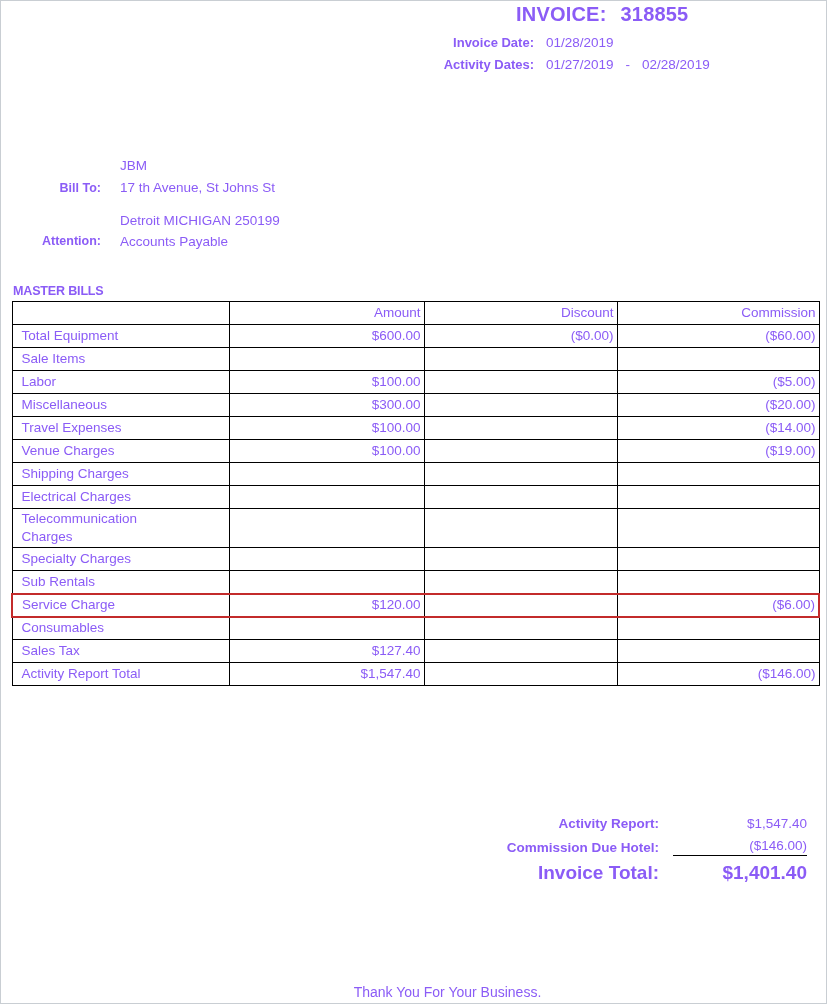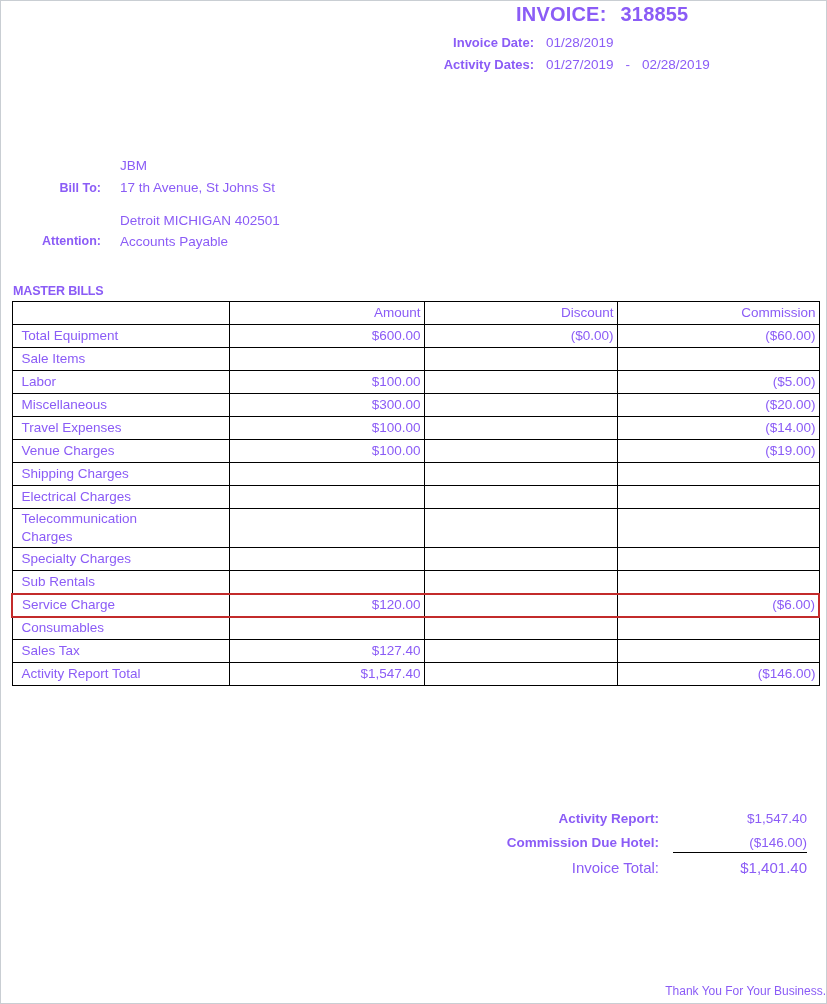--- a/index.html
+++ b/index.html
@@ -56,30 +56,30 @@
   .c-label { text-align:left; padding-left:9px !important; white-space:pre-line; }
   .c-num   { text-align:right; padding-right:3px !important; white-space:nowrap; }
   tr.highlight td {
     border-top:2.5px solid var(--hl,#c32b2b);
     border-bottom:2.5px solid var(--hl,#c32b2b);
   }
   tr.highlight td:first-child { border-left:2.5px solid var(--hl,#c32b2b); }
   tr.highlight td:last-child  { border-right:2.5px solid var(--hl,#c32b2b); }
   
   .summary { position:absolute; left:400px; top:810px; width:406px; }
-  .s-row { display:flex; align-items:flex-start; height:24px; }
+  .s-row { display:flex; align-items:center; height:24px; }
   .s-label { flex:1; text-align:right; font-size:13.5px; font-weight:bold; padding-right:14px; }
   .s-value { width:134px; text-align:right; font-size:13.5px; }
   .s-row.underlined .s-value { border-bottom:1.5px solid #000; padding-bottom:2px; }
   .s-row.total { height:27px; }
-  .s-row.total .s-label, .s-row.total .s-value { font-size:15px; font-weight:normal; }
+  .s-row.total .s-label, .s-row.total .s-value { font-size:19px; font-weight:bold; }
   
   .footer-msg {
     position:absolute; left:68px; right:0; top:983px;
-    text-align:right; font-size:12px; white-space:nowrap;
+    text-align:center; font-size:14px; white-space:nowrap;
   }
 </style>
 </head>
 <body>
 
 <div class="page">
 
   <div class="inv-title">
     <span>INVOICE:</span><span class="num">318855</span>
   </div>
@@ -90,21 +90,21 @@
   </div>
 
   <div class="meta-row r2">
     <span class="meta-label">Activity Dates:</span>
     <span class="meta-value"><span>01/27/2019</span><span class="date-sep">-</span><span>02/28/2019</span></span>
   </div>
 
   <div class="bt-label bt-billto">Bill To:</div>
   <div class="bt-value bt-name">JBM</div>
   <div class="bt-value bt-addr1">17 th Avenue, St Johns St</div>
-  <div class="bt-value bt-addr2">Detroit MICHIGAN 402501</div>
+  <div class="bt-value bt-addr2">Detroit MICHIGAN 250199</div>
   <div class="bt-label bt-attn">Attention:</div>
   <div class="bt-value bt-attnv">Accounts Payable</div>
 
   <div class="section-title">MASTER BILLS</div>
 
   <div class="bills-wrap">
     <table class="bills">
       <colgroup>
         <col style="width:217px">
           <col style="width:195px">

